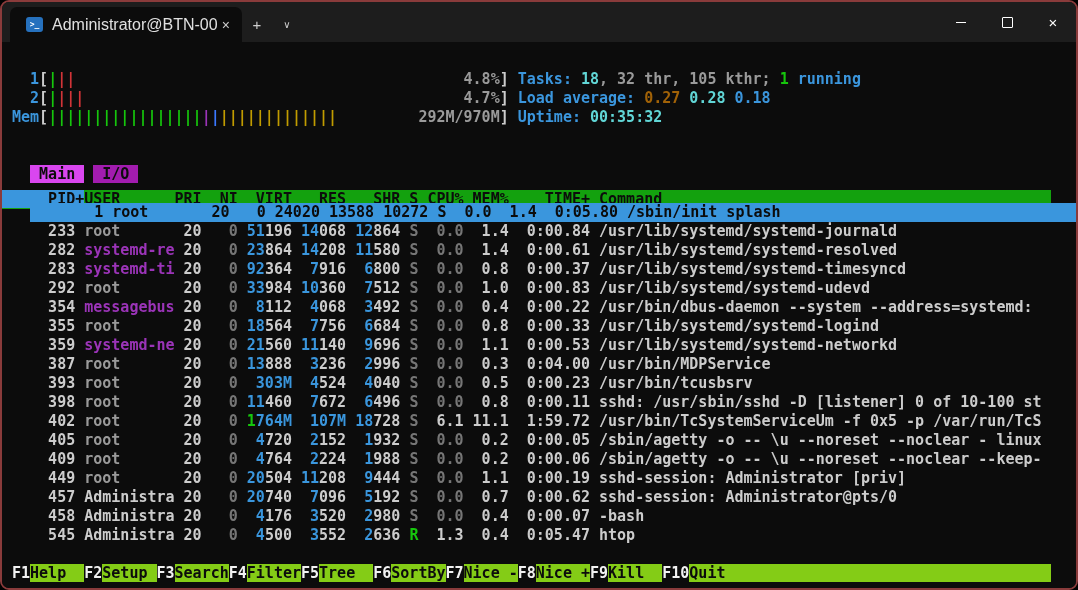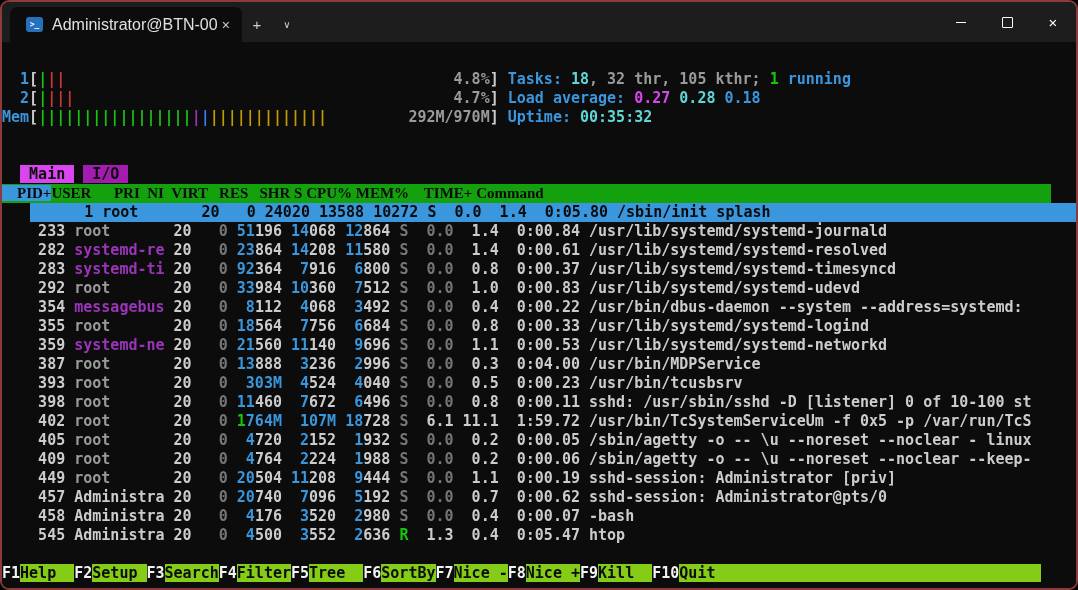--- a/index.html
+++ b/index.html
@@ -22,40 +22,40 @@
   .win-controls{margin-left:auto;height:40px;display:flex;align-self:flex-start;}
   .wc{width:46px;height:40px;display:flex;align-items:center;justify-content:center;color:#ffffff;}
   .g-min{display:block;width:10px;height:1px;background:#ffffff;}
   .g-max{display:block;width:9px;height:9px;border:1px solid #ffffff;border-radius:1px;}
   .g-close{font-size:15px;line-height:1;}
   
   .terminal{
     position:absolute;top:40px;left:0;right:0;bottom:0;background:#0c0c0c;overflow:hidden;
     font-family:"DejaVu Sans Mono",monospace;font-size:15px;line-height:19px;font-weight:bold;
   }
-  .tline{white-space:pre;height:19px;padding-left:0;}
+  .tline{white-space:pre;height:19px;padding-left:10px;}
   #meters{position:absolute;top:28px;left:0;}
   #tabsline{position:absolute;top:123px;left:0;}
-  #theader{position:absolute;top:142px;left:0;font-family:Liberation Serif, serif;}
+  #theader{position:absolute;top:148px;left:0;}
   #rows{position:absolute;top:161px;left:0;}
   #fkeys{position:absolute;top:522px;left:0;}
   .bgline{width:1049px;box-sizing:border-box;}
   .hdr{background:#13a10e;color:#0c0c0c;}
   .hdr-sort{background:#3a96dd;color:#0c0c0c;box-shadow:-10px 0 0 0 #3a96dd;}
   .row-sel{background:#3a96dd;margin-left:28px;}
   .selk{color:#0c0c0c;}
   .tab-main{background:#d946ef;color:#0c0c0c;}
   .tab-io{background:#a21caf;color:#0c0c0c;margin-top:33px;}
   
   .c-lblue{color:#3b96dd;}
   .c-cyan{color:#61d6d6;}
   .c-gray{color:#9a9a9a;}
   .c-dim{color:#767676;}
   .c-white{color:#cccccc;}
-  .c-bwhite{color:#d946ef;}
+  .c-bwhite{color:#a16207;}
   .c-bgreen{color:#16c60c;}
   .c-purple{color:#9b34b8;text-align:right;}
   .c-mblue{color:#3a96dd;}
   .c-bracket{color:#cccccc;}
   
   .b-green{color:#16c60c;}
   .b-red{color:#d13438;}
   .b-purple{color:#9b34b8;}
   .b-blue{color:#3b78ff;}
   .b-yellow{color:#c19c00;}

